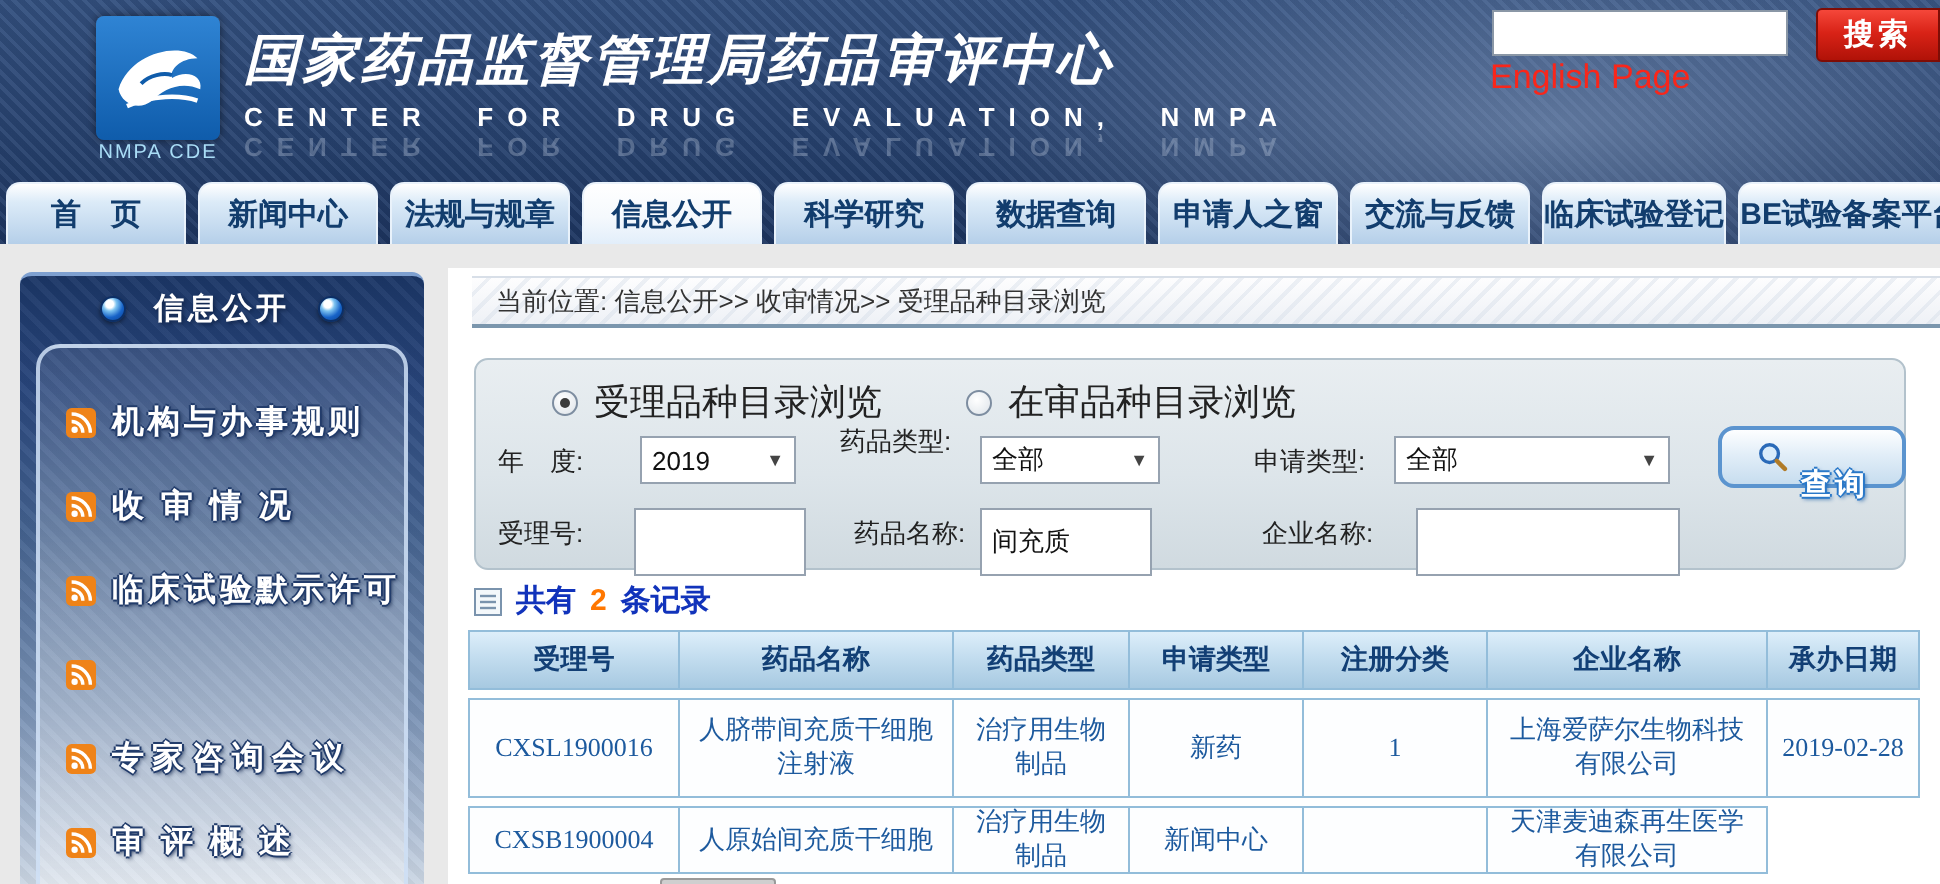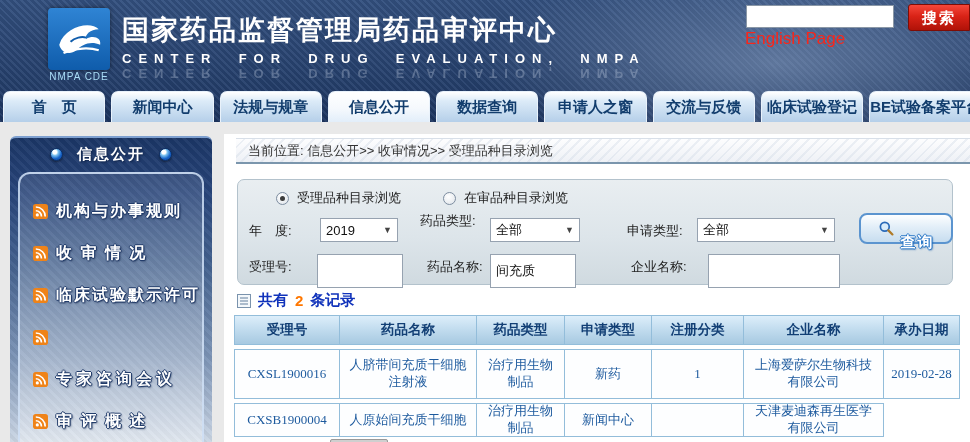--- a/index.html
+++ b/index.html
@@ -10,21 +10,21 @@
   .header { position:absolute; left:0; top:0; width:970px; height:122px;
     background:
       radial-gradient(ellipse 430px 150px at 80% 52%, rgba(150,172,205,0.50), rgba(150,172,205,0) 70%),
       repeating-linear-gradient(45deg, rgba(255,255,255,0.05) 0 2px, rgba(0,0,0,0.07) 2px 5px),
       linear-gradient(180deg,#33507f 0%,#284370 55%,#1d3560 100%); }
   .logo-box { position:absolute; left:48px; top:8px; width:62px; height:62px; border-radius:4px;
     background:linear-gradient(180deg,#2f84d4,#0f5cab); box-shadow:0 0 4px rgba(0,0,0,.5); }
   .logo-caption { position:absolute; left:40px; top:71px; width:78px; text-align:center;
     color:#a9ddf6; font-size:10px; letter-spacing:1px; white-space:pre; }
   .title-block { position:absolute; left:122px; top:12px; }
-  .site-title { color:#ffffff; font-size:27px; font-weight:bold; letter-spacing:2px; white-space:pre; }
+  .site-title { color:#ffffff; font-size:27px; font-weight:bold; letter-spacing:2px; white-space:pre;font-style:italic; }
   .site-sub { color:#ffffff; font-size:13px; font-weight:bold; letter-spacing:7px; margin-top:3px; white-space:pre; }
   .site-sub-reflect { transform:scaleY(-1); opacity:.32; color:#c3cfe2; margin-top:0px; }
   .search-input { position:absolute; left:746px; top:5px; width:148px; height:23px; border:1px solid #8a97a6; background:#fff; padding:0 5px; font-size:12px; }
   .search-btn { position:absolute; right:0; top:4px; width:62px; height:27px; border:1px solid #7e0d06; border-radius:3px 0 0 3px;
     background:linear-gradient(180deg,#f5473a 0%,#d92317 45%,#b01208 100%);
     color:#fff; font-weight:bold; font-size:15px; text-align:center; line-height:25px; cursor:pointer; letter-spacing:2px; }
   .english-link { position:absolute; left:745px; top:29px; color:#f9261a; font-size:17px; cursor:pointer; }
 
   
   .tabs { position:absolute; left:0; top:91px; width:985px; height:31px; display:flex; }
@@ -59,21 +59,21 @@
   .content { position:absolute; left:224px; top:134px; width:746px; height:308px; background:#ffffff; }
   .breadcrumb { position:absolute; left:12px; top:4px; width:734px; height:26px;
     border-top:1px solid #d8dfe8; border-bottom:2px solid #7b96ad;
     background:
       repeating-linear-gradient(135deg, rgba(255,255,255,0) 0 5px, rgba(205,215,228,0.35) 5px 7px),
       linear-gradient(180deg,#fdfdfe,#eef1f6);
     display:flex; align-items:center; padding-left:12px; font-size:13px; color:#333; white-space:pre; }
 
   .filter-panel { position:absolute; left:13px; top:45px; width:716px; height:106px; border:1px solid #b3c2cc; border-radius:7px;
     background:linear-gradient(180deg,#e9eef1 0%,#dde5ea 55%,#d0dae0 100%); }
-  .radio-row { position:absolute; left:38px; top:9px; display:flex; align-items:center; gap:8px; font-size:13px; color:#222; }
+  .radio-row { position:absolute; left:38px; top:9px; display:flex; align-items:center; gap:8px; font-size:18px; color:#222; }
   .radio { width:13px; height:13px; border-radius:50%; border:1px solid #7d8da0; position:relative;
     background:radial-gradient(circle at 40% 35%, #ffffff, #dde3e9); cursor:pointer; display:inline-block; }
   .radio.checked::after { content:""; position:absolute; left:3px; top:3px; width:5px; height:5px; border-radius:50%; background:#3c3c3c; }
   .radio-gap { width:26px; }
   .kv-label { position:absolute; font-size:13px; color:#222; white-space:pre; }
   .select { position:absolute; height:24px; border:1px solid #96a2b0; background:#fff; display:flex; align-items:center;
     justify-content:space-between; padding:0 5px; font-size:13px; color:#111; cursor:pointer; }
   .select .arrow { font-size:9px; color:#444; }
   .tinput { position:absolute; height:24px; border:1px solid #96a2b0; background:#fff; padding:16px 5px; font-size:13px; color:#111; }
   .query-btn { position:absolute; left:621px; top:33px; width:94px; height:31px; border:2px solid #5b94cf; border-radius:8px;
@@ -124,20 +124,21 @@
     </div>
     <input class="search-input" value="" style="">
     <div class="search-btn">搜索</div>
     <div class="english-link">English Page</div>
 
     <div class="tabs">
       <div class="tab">首　页</div>
       <div class="tab">新闻中心</div>
       <div class="tab">法规与规章</div>
       <div class="tab active">信息公开</div>
+      <div class="tab">科学研究</div>
       <div class="tab">数据查询</div>
       <div class="tab">申请人之窗</div>
       <div class="tab">交流与反馈</div>
       <div class="tab">临床试验登记</div>
       <div class="tab">BE试验备案平台</div>
     </div>
   </div>
 
   <div class="sidebar">
     <div class="side-head">

